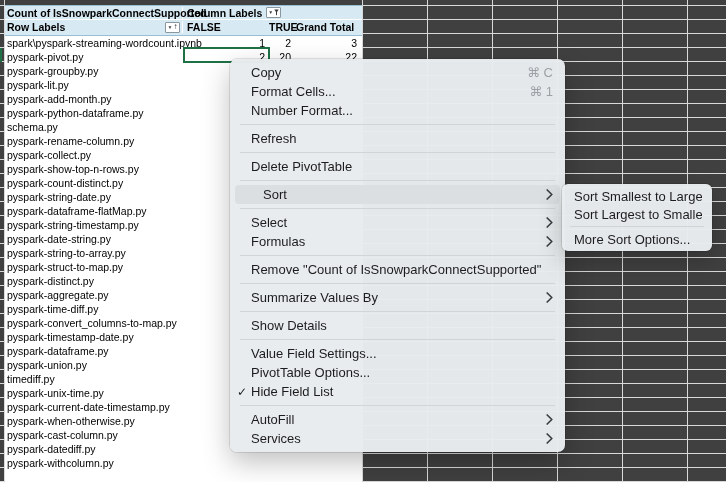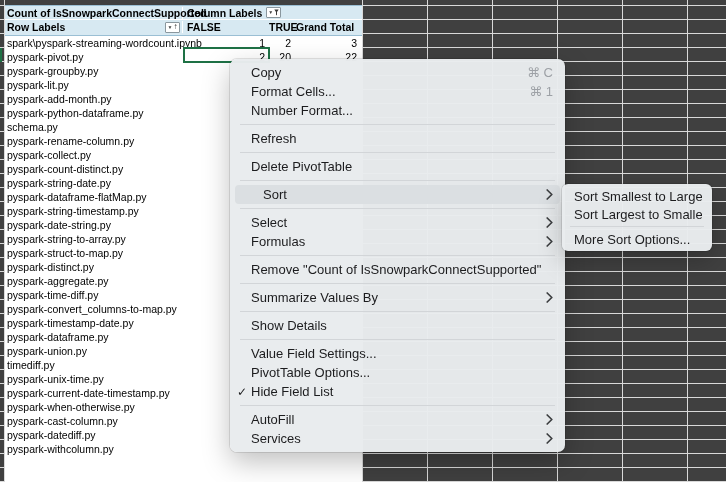--- a/index.html
+++ b/index.html
@@ -144,20 +144,26 @@
           <span class="v2"></span>
           <span class="v3"></span>
         </div>
         <div class="pt-row">
           <span class="lab">pyspark-collect.py</span>
           <span class="v1"></span>
           <span class="v2"></span>
           <span class="v3"></span>
         </div>
         <div class="pt-row">
+          <span class="lab">pyspark-show-top-n-rows.py</span>
+          <span class="v1"></span>
+          <span class="v2"></span>
+          <span class="v3"></span>
+        </div>
+        <div class="pt-row">
           <span class="lab">pyspark-count-distinct.py</span>
           <span class="v1"></span>
           <span class="v2"></span>
           <span class="v3"></span>
         </div>
         <div class="pt-row">
           <span class="lab">pyspark-string-date.py</span>
           <span class="v1"></span>
           <span class="v2"></span>
           <span class="v3"></span>

